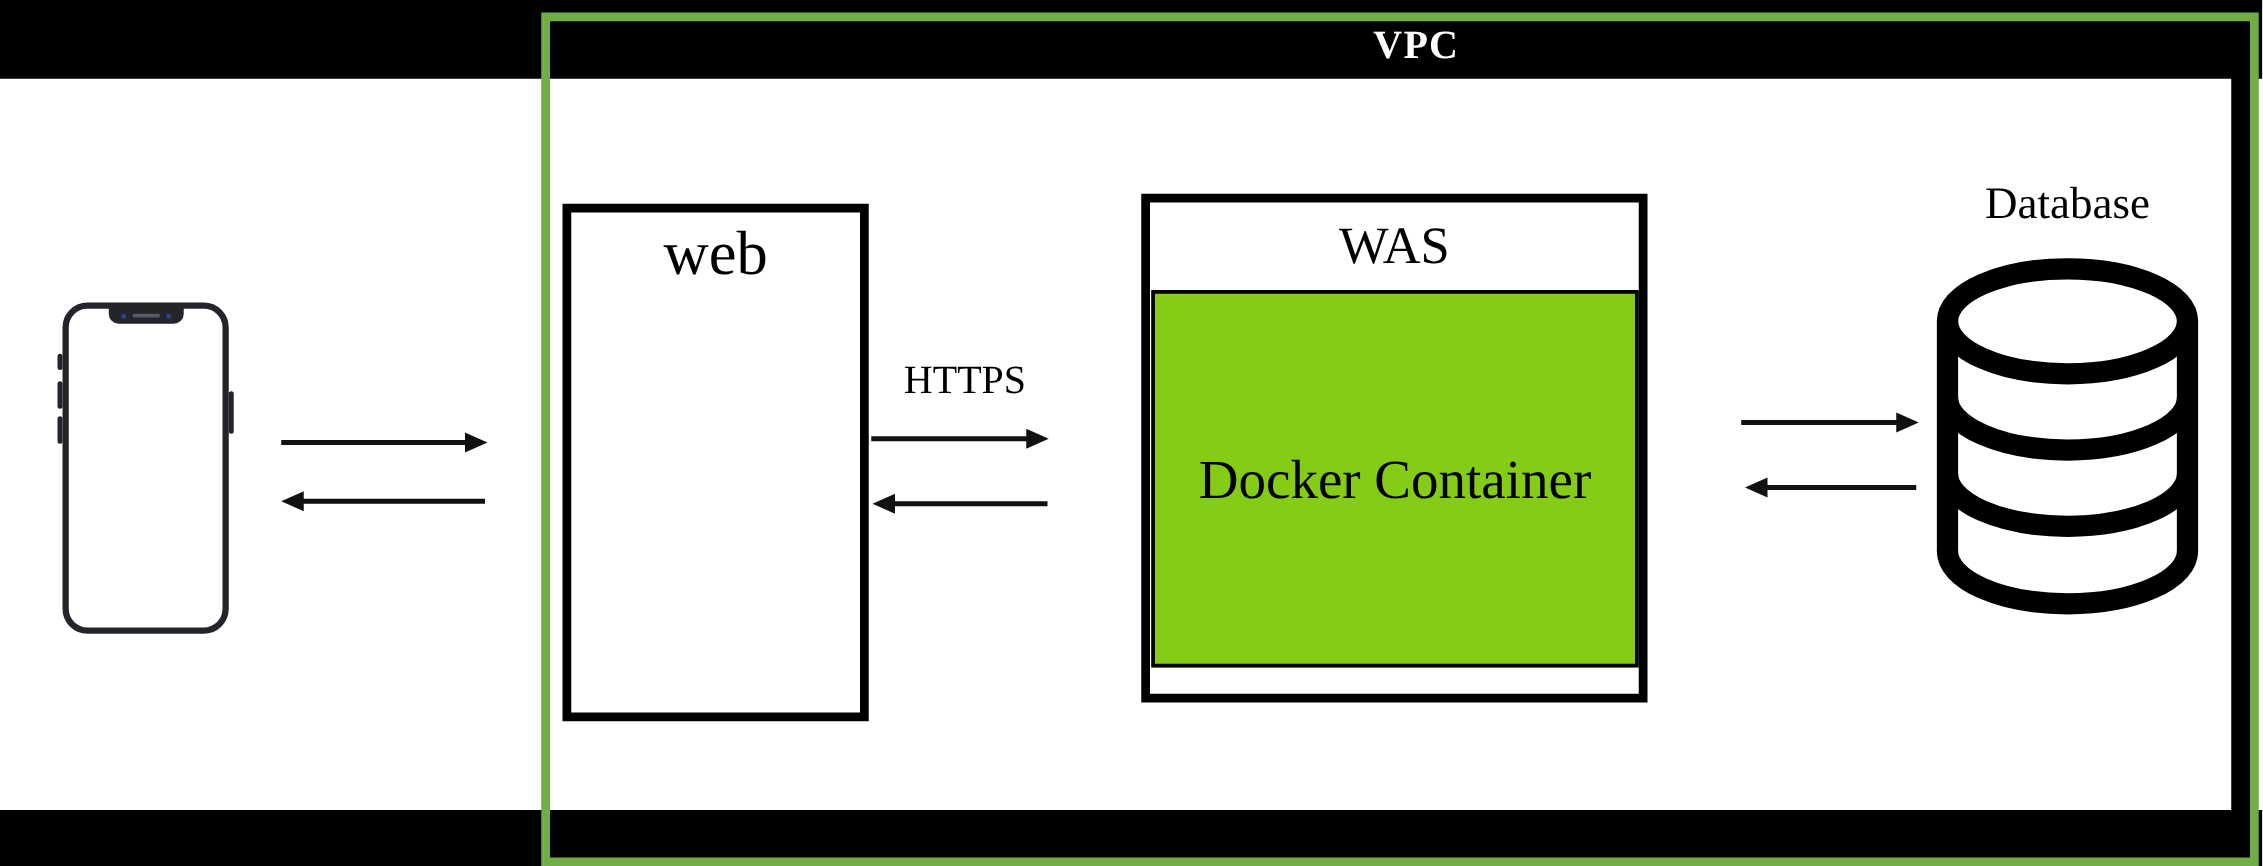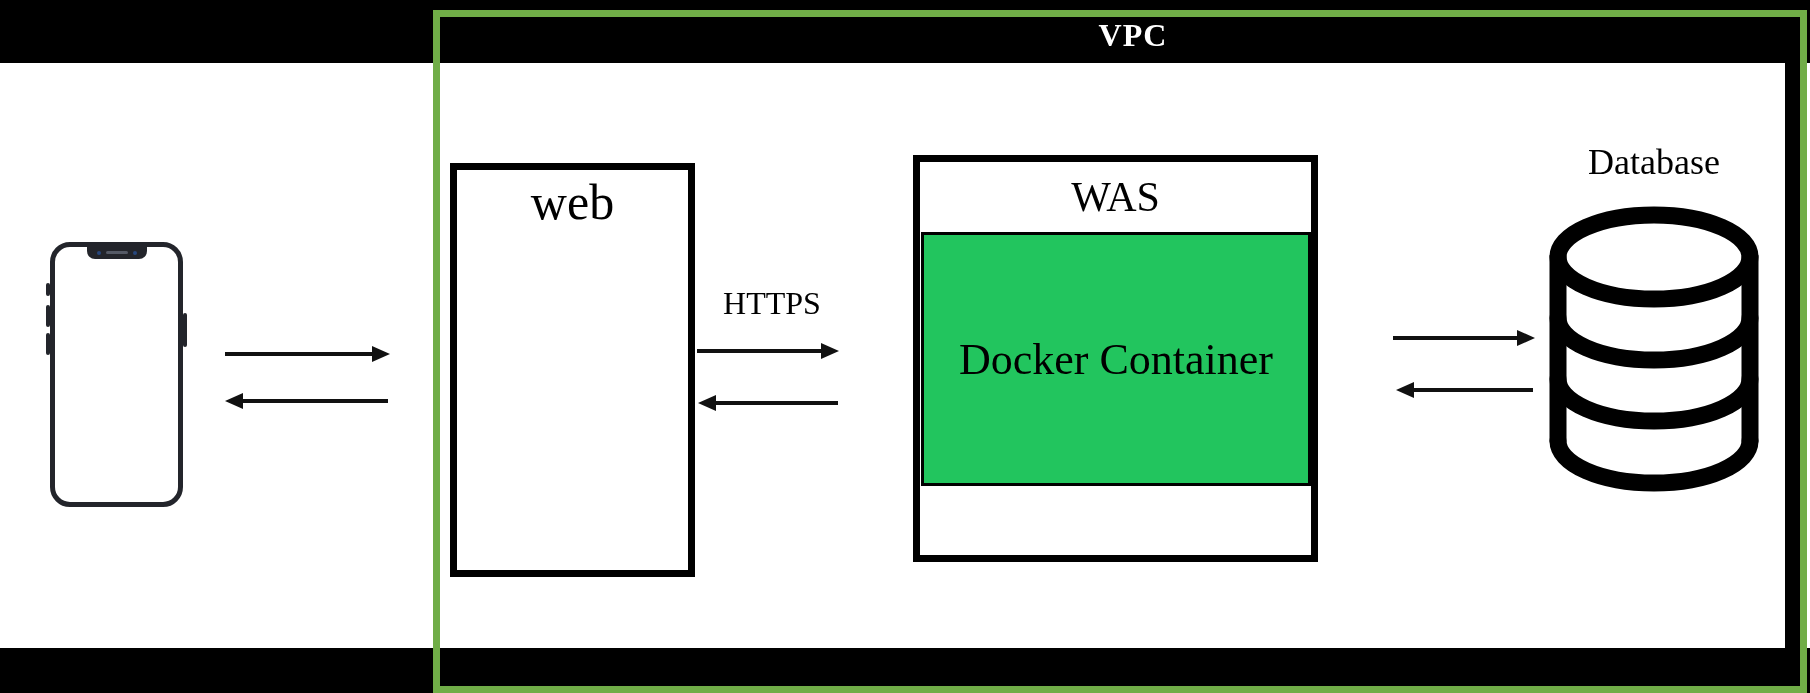--- a/index.html
+++ b/index.html
@@ -72,22 +72,22 @@
   
   #was-box{
     position:absolute;left:913px;top:155px;width:405px;height:407px;
     border:7px solid #000;background:#fff;
   }
   #was-title{
     position:absolute;left:0;top:0;width:100%;height:70px;
     display:flex;align-items:center;justify-content:center;font-size:42px;border-radius:14px;
   }
   #docker-box{
-    position:absolute;left:921px;top:232px;width:390px;height:254px;
-    border:3px solid #000;background:#22c55e;
+    position:absolute;left:921px;top:232px;width:390px;height:302px;
+    border:3px solid #000;background:#84cc16;
     display:flex;align-items:center;justify-content:center;
   }
   #docker-box .docker-label{font-size:44px;white-space:nowrap;}
   
   #database-label{
     position:absolute;left:1544px;top:141px;width:220px;
     text-align:center;font-size:36px;
   }
   #database-icon{position:absolute;left:1548px;top:205px;}
 </style>

